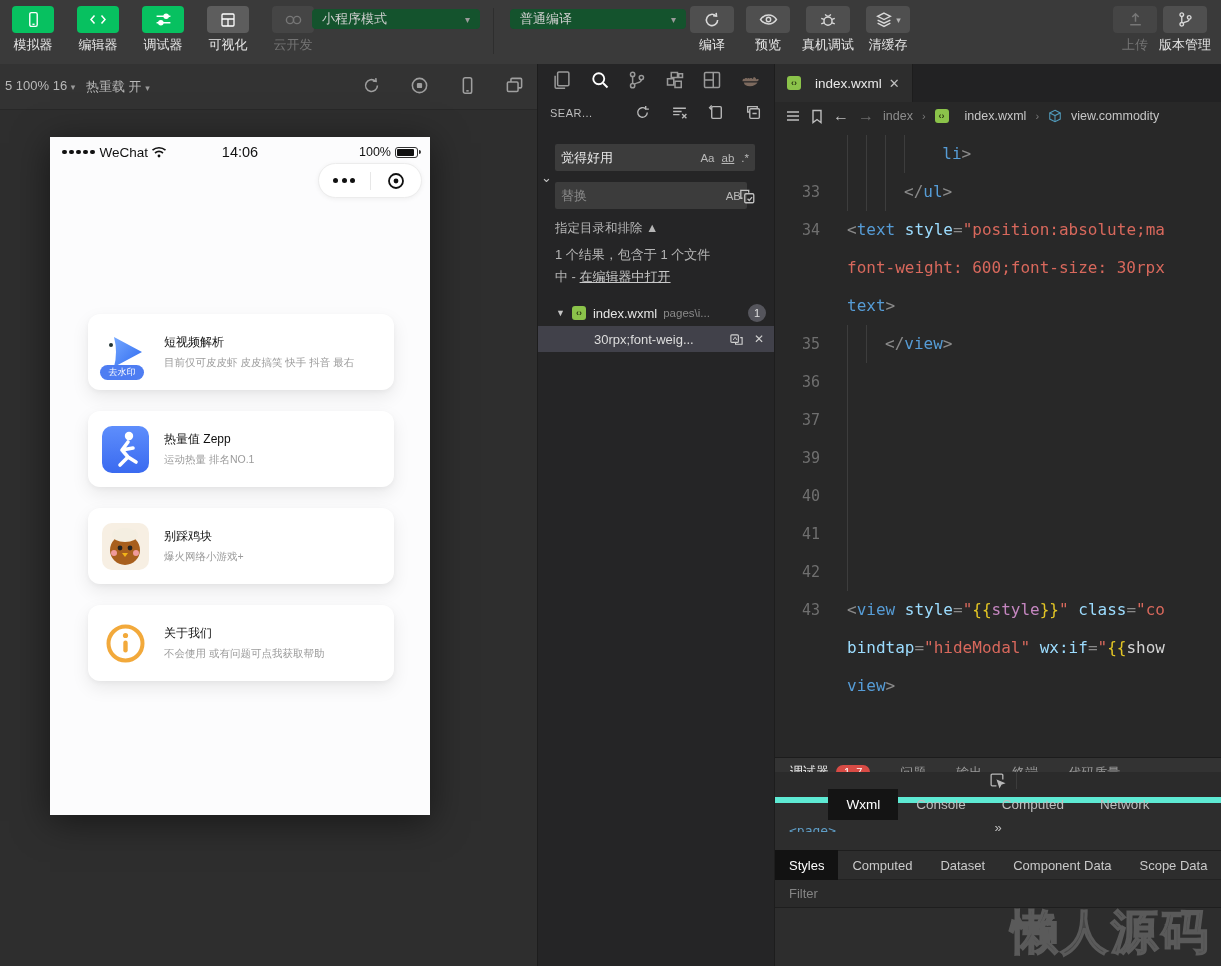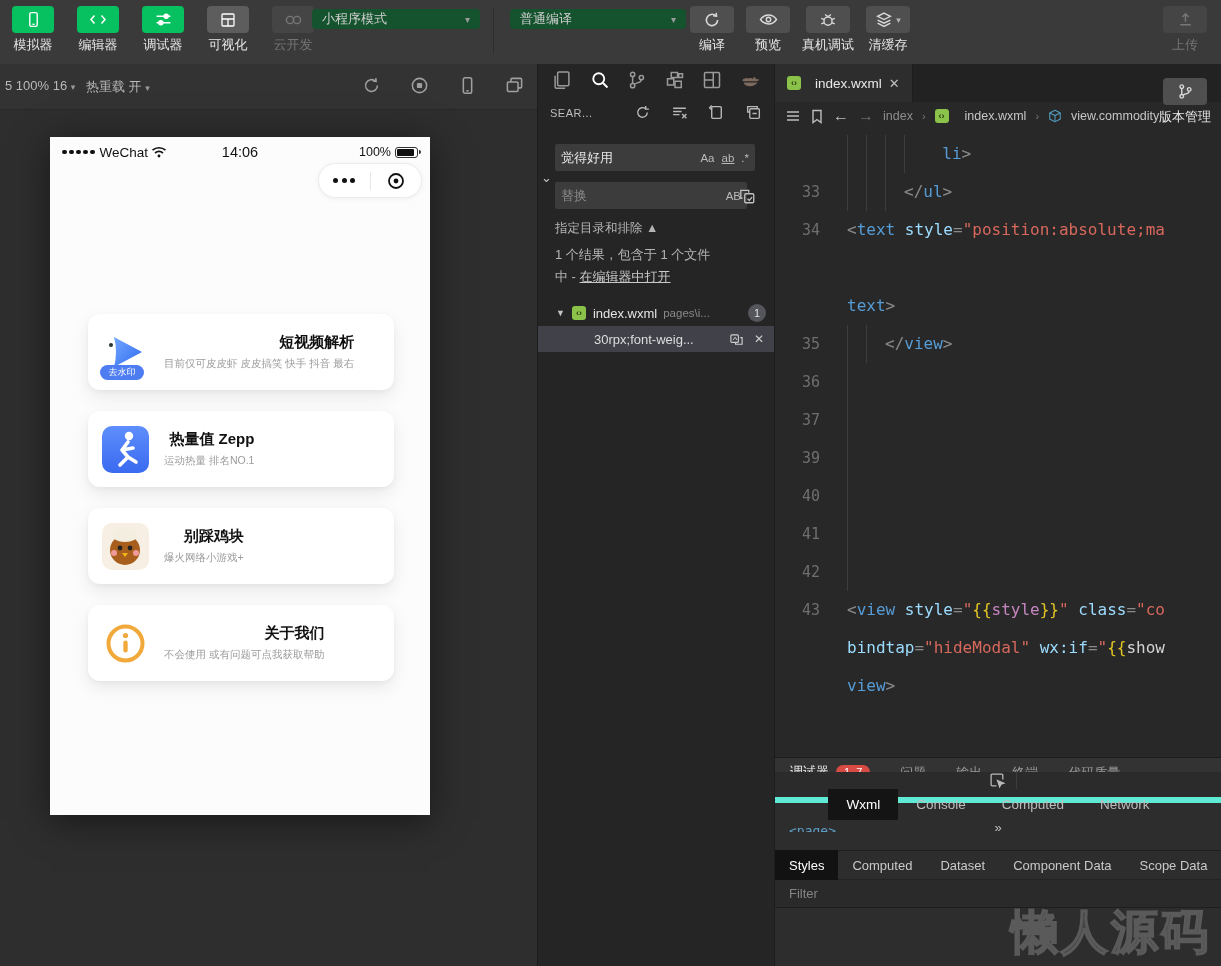--- a/index.html
+++ b/index.html
@@ -17,21 +17,21 @@
   .tool.disabled .ibox { background:#454545; color:#777; }
   .tool .tlabel { margin-top:3px; font-size:13px; color:#e6e6e6; white-space:nowrap; }
   .tool.disabled .tlabel { color:#747474; }
   .dropdown { position:absolute; top:9px; height:20px; background:#14532d; border-radius:4px;
     display:flex; align-items:center; padding:0 10px; color:#cfcfcf; font-size:13px; cursor:pointer; }
   .dropdown .caret { margin-left:auto; color:#9a9a9a; font-size:10px; }
   #dd-mode { left:312px; width:168px; }
   #dd-compile { left:510px; width:176px; }
   .v-sep { position:absolute; left:493px; top:8px; width:1px; height:46px; background:#2e2e2e; }
   .act-group { position:absolute; left:690px; top:6px; display:flex; gap:12px; }
-  .rt-group { position:absolute; right:10px; top:6px; display:flex; gap:24px;flex-direction:column; }
+  .rt-group { position:absolute; right:10px; top:6px; display:flex; gap:2px; }
   .abtn { display:flex; flex-direction:column; align-items:center; cursor:pointer; }
   .abtn .ibox { min-width:44px; height:27px; border-radius:4px; background:#4f4f4f; color:#d9d9d9;
     display:flex; align-items:center; justify-content:center; gap:3px; padding:0 8px; }
   .abtn .tlabel { margin-top:3px; font-size:13px; color:#e6e6e6; white-space:nowrap; }
   .abtn.disabled .ibox { background:#454545; color:#777; }
   .abtn.disabled .tlabel { color:#747474; }
   .abtn .caret { font-size:9px; color:#b5b5b5; }
   svg.ic { display:block; }
 
   
@@ -61,21 +61,21 @@
   .cap-dots { display:flex; gap:3.5px; }
   .cap-dots i { width:5px; height:5px; border-radius:50%; background:#111; }
   .cap-div { width:1px; height:18px; background:#e7e7e7; }
 
   .cards { position:absolute; left:38px; top:177px; width:306px; }
   .card { position:relative; width:306px; height:76px; background:#fff; border-radius:12px; margin-bottom:21px;
     box-shadow:0 7px 18px rgba(0,0,0,.08), 0 2px 5px rgba(0,0,0,.04);
     display:flex; align-items:center; padding:0 14px; cursor:pointer; }
   .cicon { position:relative; width:47px; height:47px; flex:0 0 47px; margin-right:15px; }
   .ctext { display:flex; flex-direction:column; gap:5px; min-width:0; }
-  .ctitle { font-size:15px; font-weight:bold; color:#111; white-space:nowrap;text-align:right; }
+  .ctitle { font-size:12px; font-weight:normal; color:#111; white-space:nowrap; }
   .csub { font-size:10.5px; color:#9b9b9b; white-space:nowrap; }
   .cbadge { position:absolute; left:-2px; bottom:-4px; min-width:44px; height:15px; border-radius:8px;
     background:#4e7df2; color:#fff; font-size:9px; line-height:15px; text-align:center; padding:0 4px; }
 
   
   .midpanel { position:absolute; left:537px; top:64px; width:238px; height:902px; background:#252526;
     border-left:1px solid #1d1d1d; border-right:1px solid #1d1d1d; }
   .mp-icons { position:absolute; left:0; top:6px; width:100%; display:flex; padding:0 12px; justify-content:space-between; }
   .mp-icons .mi { color:#9a9a9a; cursor:pointer; width:24px; display:flex; justify-content:center; }
   .mp-icons .mi.active { color:#fff; }
@@ -562,21 +562,21 @@
             <path d="M8 1.5l6 3v7l-6 3-6-3v-7z"></path>
             <path d="M2 4.5l6 3 6-3M8 7.5v7"></path>
           </svg>
         </span>
       <span class="crumb">view.commodity</span>
     </div>
     <div class="code" id="code">
         <div class="cl"><span class="ln"></span><span><span class="guide"></span><span class="guide"></span><span class="guide"></span><span class="guide"></span><span class="tk-plain">  </span><span class="tk-tag">li</span><span class="tk-punct">&gt;</span></span></div>
         <div class="cl"><span class="ln">33</span><span><span class="guide"></span><span class="guide"></span><span class="guide"></span><span class="tk-punct">&lt;/</span><span class="tk-tag">ul</span><span class="tk-punct">&gt;</span></span></div>
         <div class="cl"><span class="ln">34</span><span><span class="tk-punct">&lt;</span><span class="tk-tag">text</span><span class="tk-plain"> </span><span class="tk-attr">style</span><span class="tk-punct">=</span><span class="tk-str">"position:absolute;ma</span></span></div>
-        <div class="cl"><span class="ln"></span></div>
+        <div class="cl"><span class="ln"></span><span><span class="tk-str">font-weight: 600;font-size: 30rpx</span></span></div>
         <div class="cl"><span class="ln"></span><span><span class="tk-tag">text</span><span class="tk-punct">&gt;</span></span></div>
         <div class="cl"><span class="ln">35</span><span><span class="guide"></span><span class="guide"></span><span class="tk-punct">&lt;/</span><span class="tk-tag">view</span><span class="tk-punct">&gt;</span></span></div>
         <div class="cl"><span class="ln">36</span><span><span class="guide"></span></span></div>
         <div class="cl"><span class="ln">37</span><span><span class="guide"></span></span></div>
         <div class="cl"><span class="ln">39</span><span><span class="guide"></span></span></div>
         <div class="cl"><span class="ln">40</span><span><span class="guide"></span></span></div>
         <div class="cl"><span class="ln">41</span><span><span class="guide"></span></span></div>
         <div class="cl"><span class="ln">42</span><span><span class="guide"></span></span></div>
         <div class="cl"><span class="ln">43</span><span><span class="tk-punct">&lt;</span><span class="tk-tag">view</span><span class="tk-plain"> </span><span class="tk-attr">style</span><span class="tk-punct">=</span><span class="tk-str">"</span><span class="tk-brace">{{</span><span class="tk-var">style</span><span class="tk-brace">}}</span><span class="tk-str">"</span><span class="tk-plain"> </span><span class="tk-attr">class</span><span class="tk-punct">=</span><span class="tk-str">"co</span></span></div>
         <div class="cl"><span class="ln"></span><span><span class="tk-attr">bindtap</span><span class="tk-punct">=</span><span class="tk-str">"</span><span class="tk-str">hideModal</span><span class="tk-str">"</span><span class="tk-plain"> </span><span class="tk-attr">wx:if</span><span class="tk-punct">=</span><span class="tk-str">"</span><span class="tk-brace">{{</span><span class="tk-plain">show</span></span></div>

